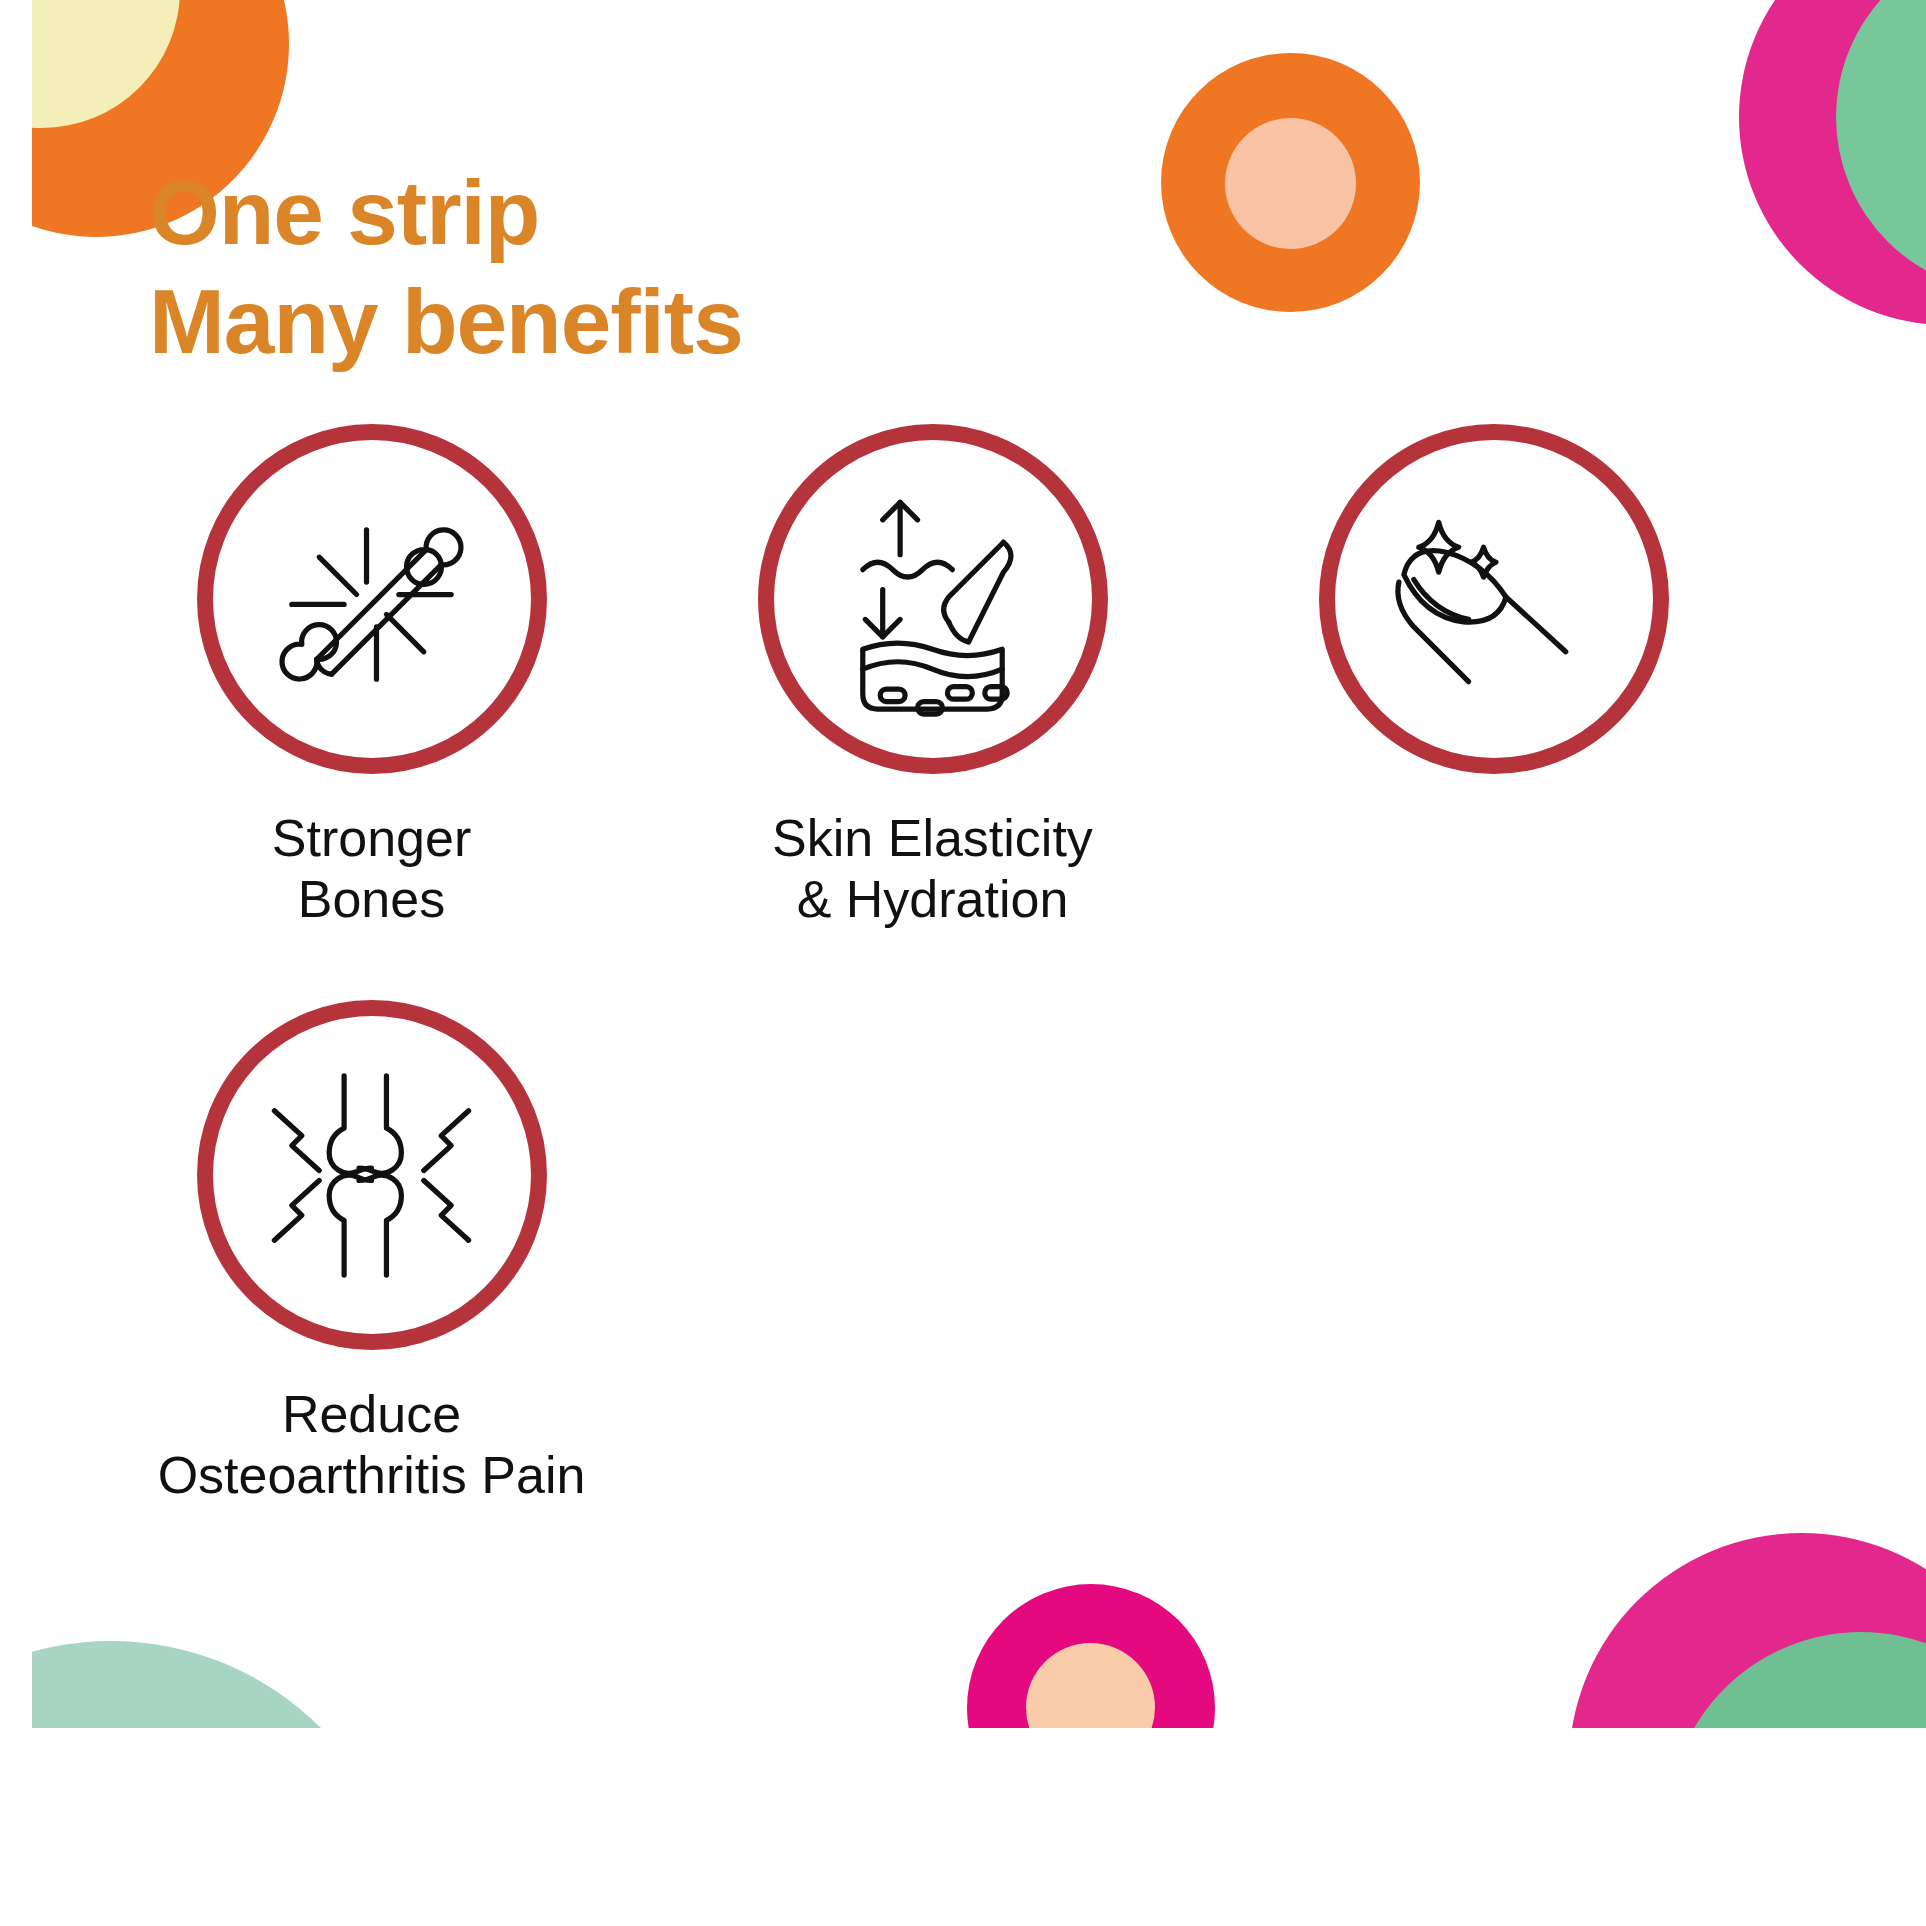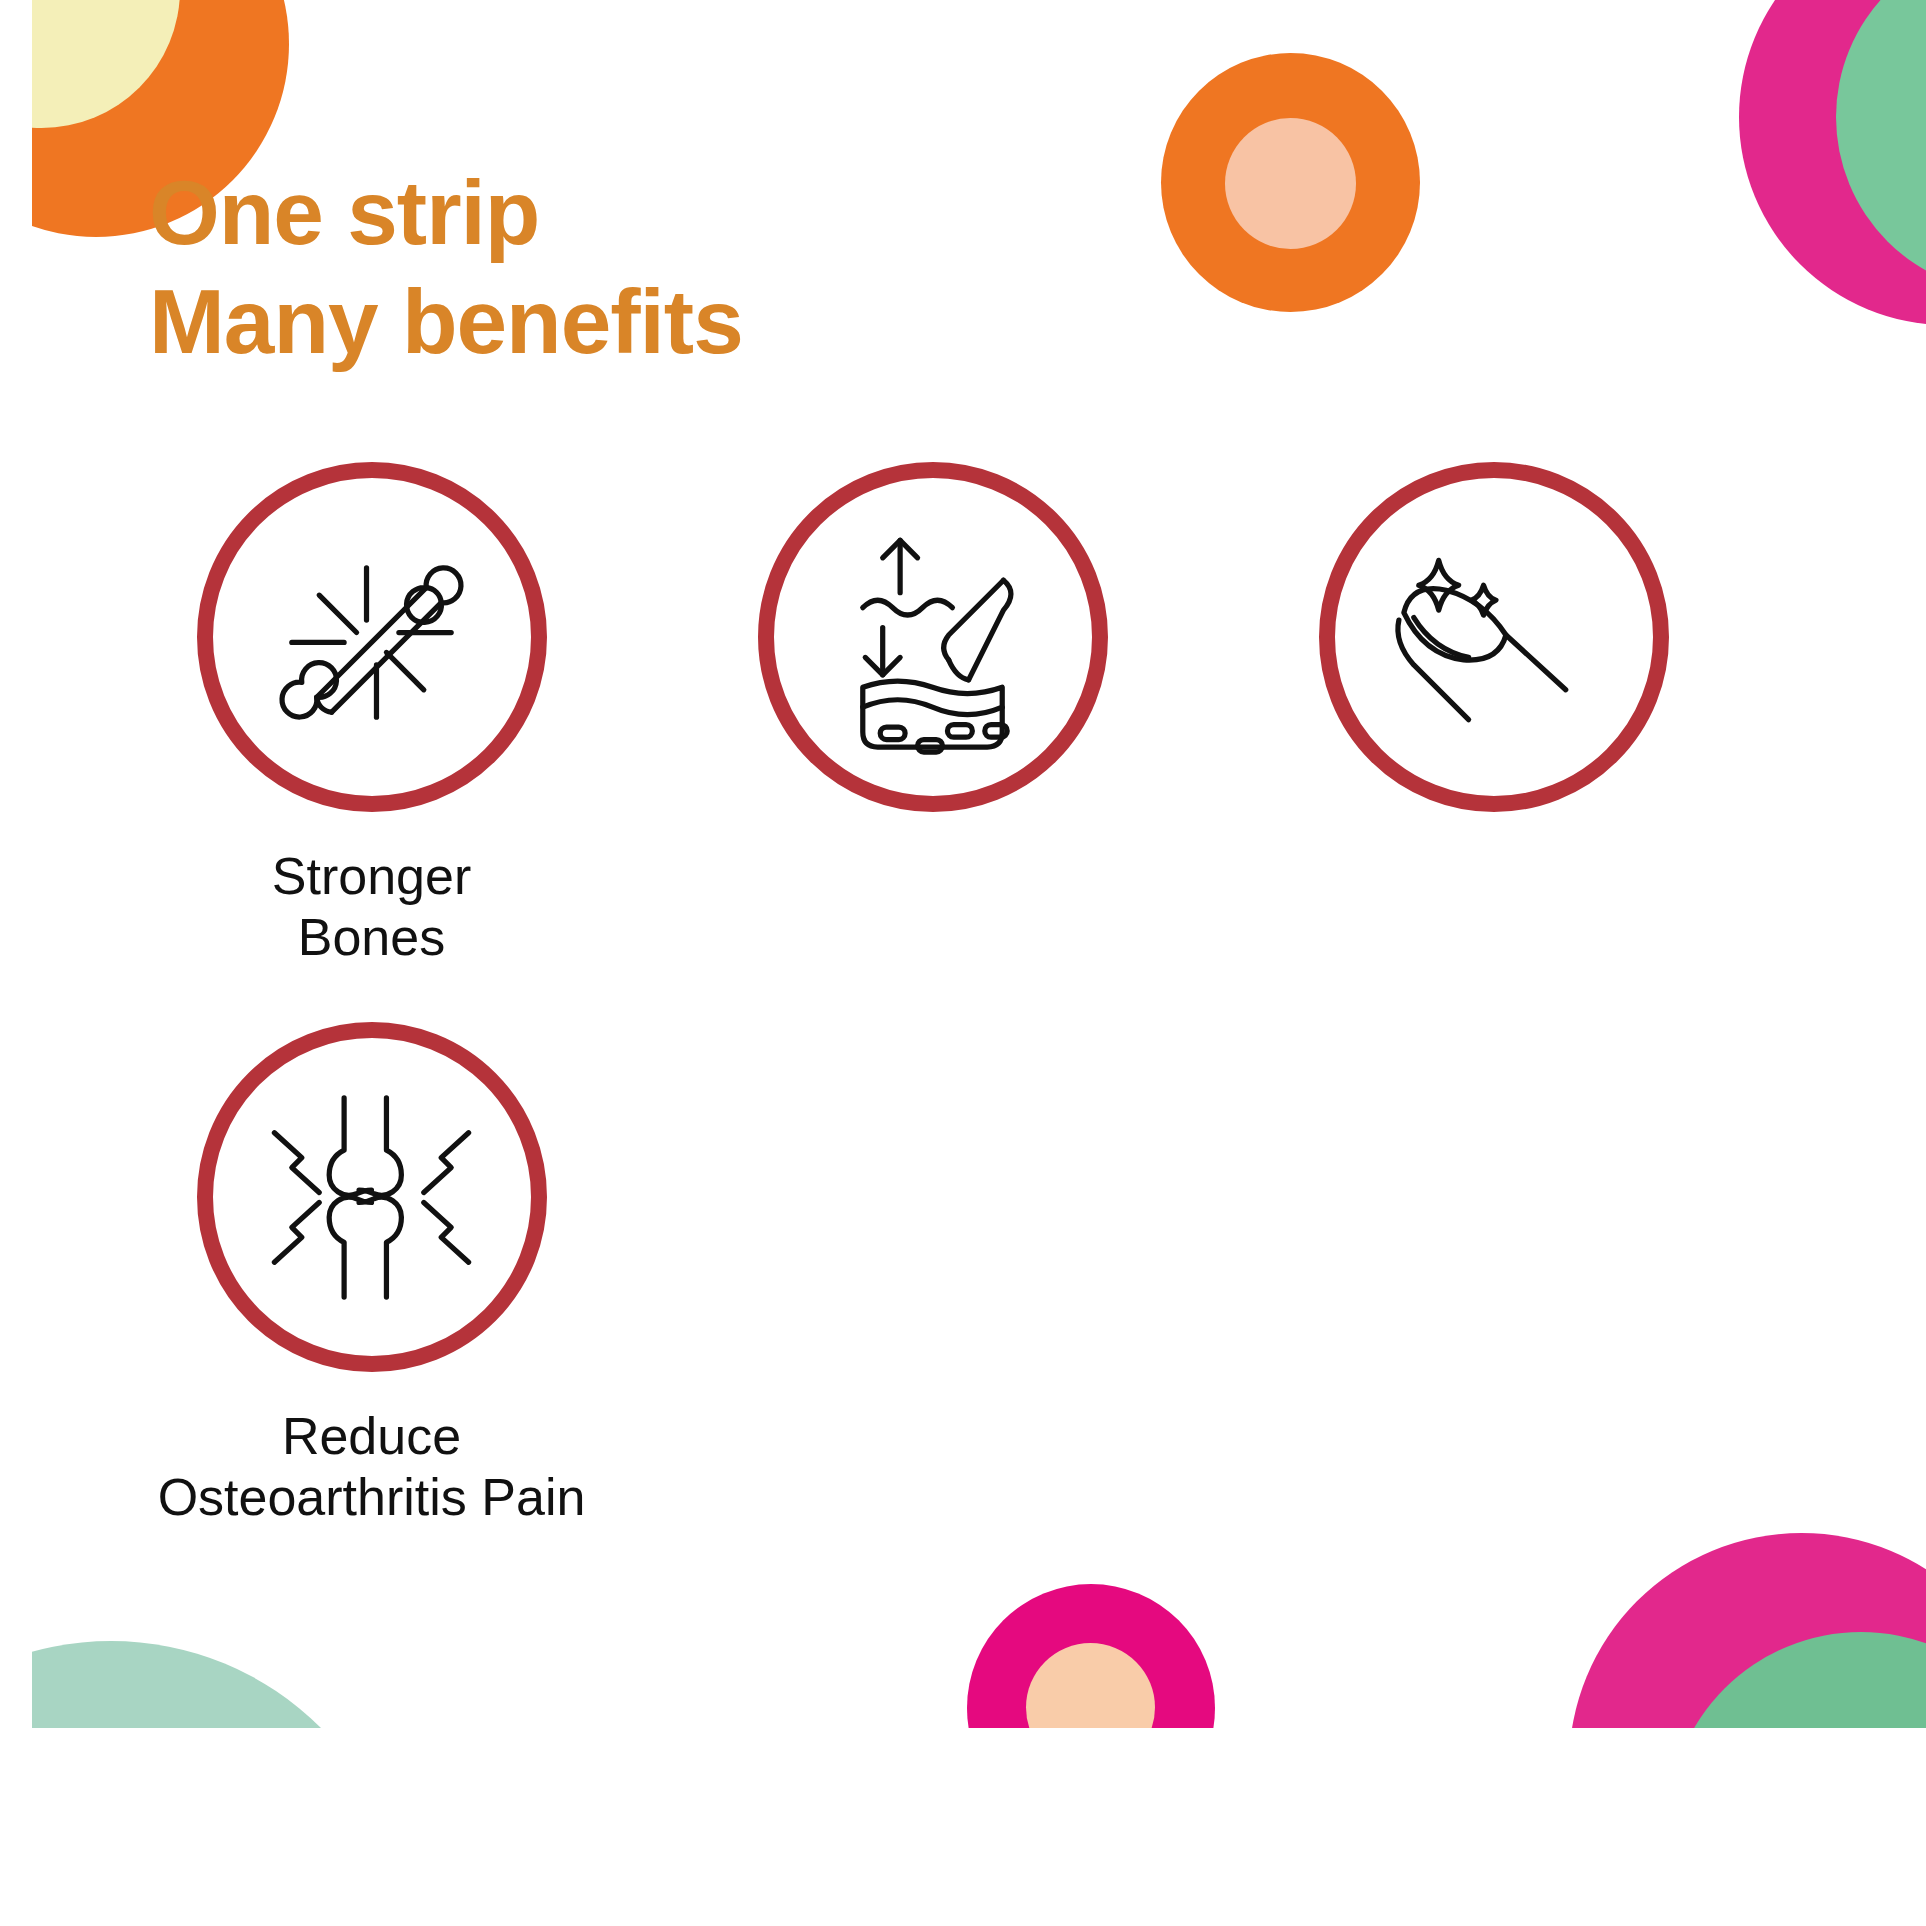--- a/index.html
+++ b/index.html
@@ -60,26 +60,26 @@
     line-height: 1.20;
     color: #D98528;
     letter-spacing: -1px;
     white-space: pre;
   }
 
   
   .grid {
     position: absolute;
     left: 59px;
-    top: 462px;
+    top: 424px;
     width: 1683px;
     display: grid;
     grid-template-columns: repeat(3, 1fr);
     grid-template-rows: repeat(2, 554px);
-    row-gap: 6px;
+    row-gap: 22px;
   }
   .cell {
     display: flex;
     flex-direction: column;
     align-items: center;
   }
   .badge {
     width: 350px;
     height: 350px;
     border: 16px solid #B5333A;
@@ -165,20 +165,22 @@
 
           <path d="M44 140 q28 -10 56 0 t56 0 v36 q0 12 -12 12 H56 q-12 0 -12 -12 Z"></path>
           <path d="M44 156 q28 -12 56 0 t56 0"></path>
 
           <rect x="58" y="172" width="20" height="10" rx="5"></rect>
           <rect x="88" y="182" width="20" height="10" rx="5"></rect>
           <rect x="112" y="170" width="20" height="10" rx="5"></rect>
           <rect x="142" y="170" width="18" height="10" rx="5"></rect>
         </svg>
       </div>
+      <div class="caption">Skin Elasticity
+&amp; Hydration</div>
     </div>
 
 
     <div class="cell">
       <div class="badge">
         <svg viewBox="0 0 200 200" fill="none" stroke="#111" stroke-width="4.2" stroke-linecap="round" stroke-linejoin="round">
 
           <path d="M28 80 q6 -24 34 -18 q30 8 48 36 q-6 22 -34 20 q-32 -4 -48 -38 Z"></path>
 
           <path d="M36 84 q16 26 44 32"></path>

